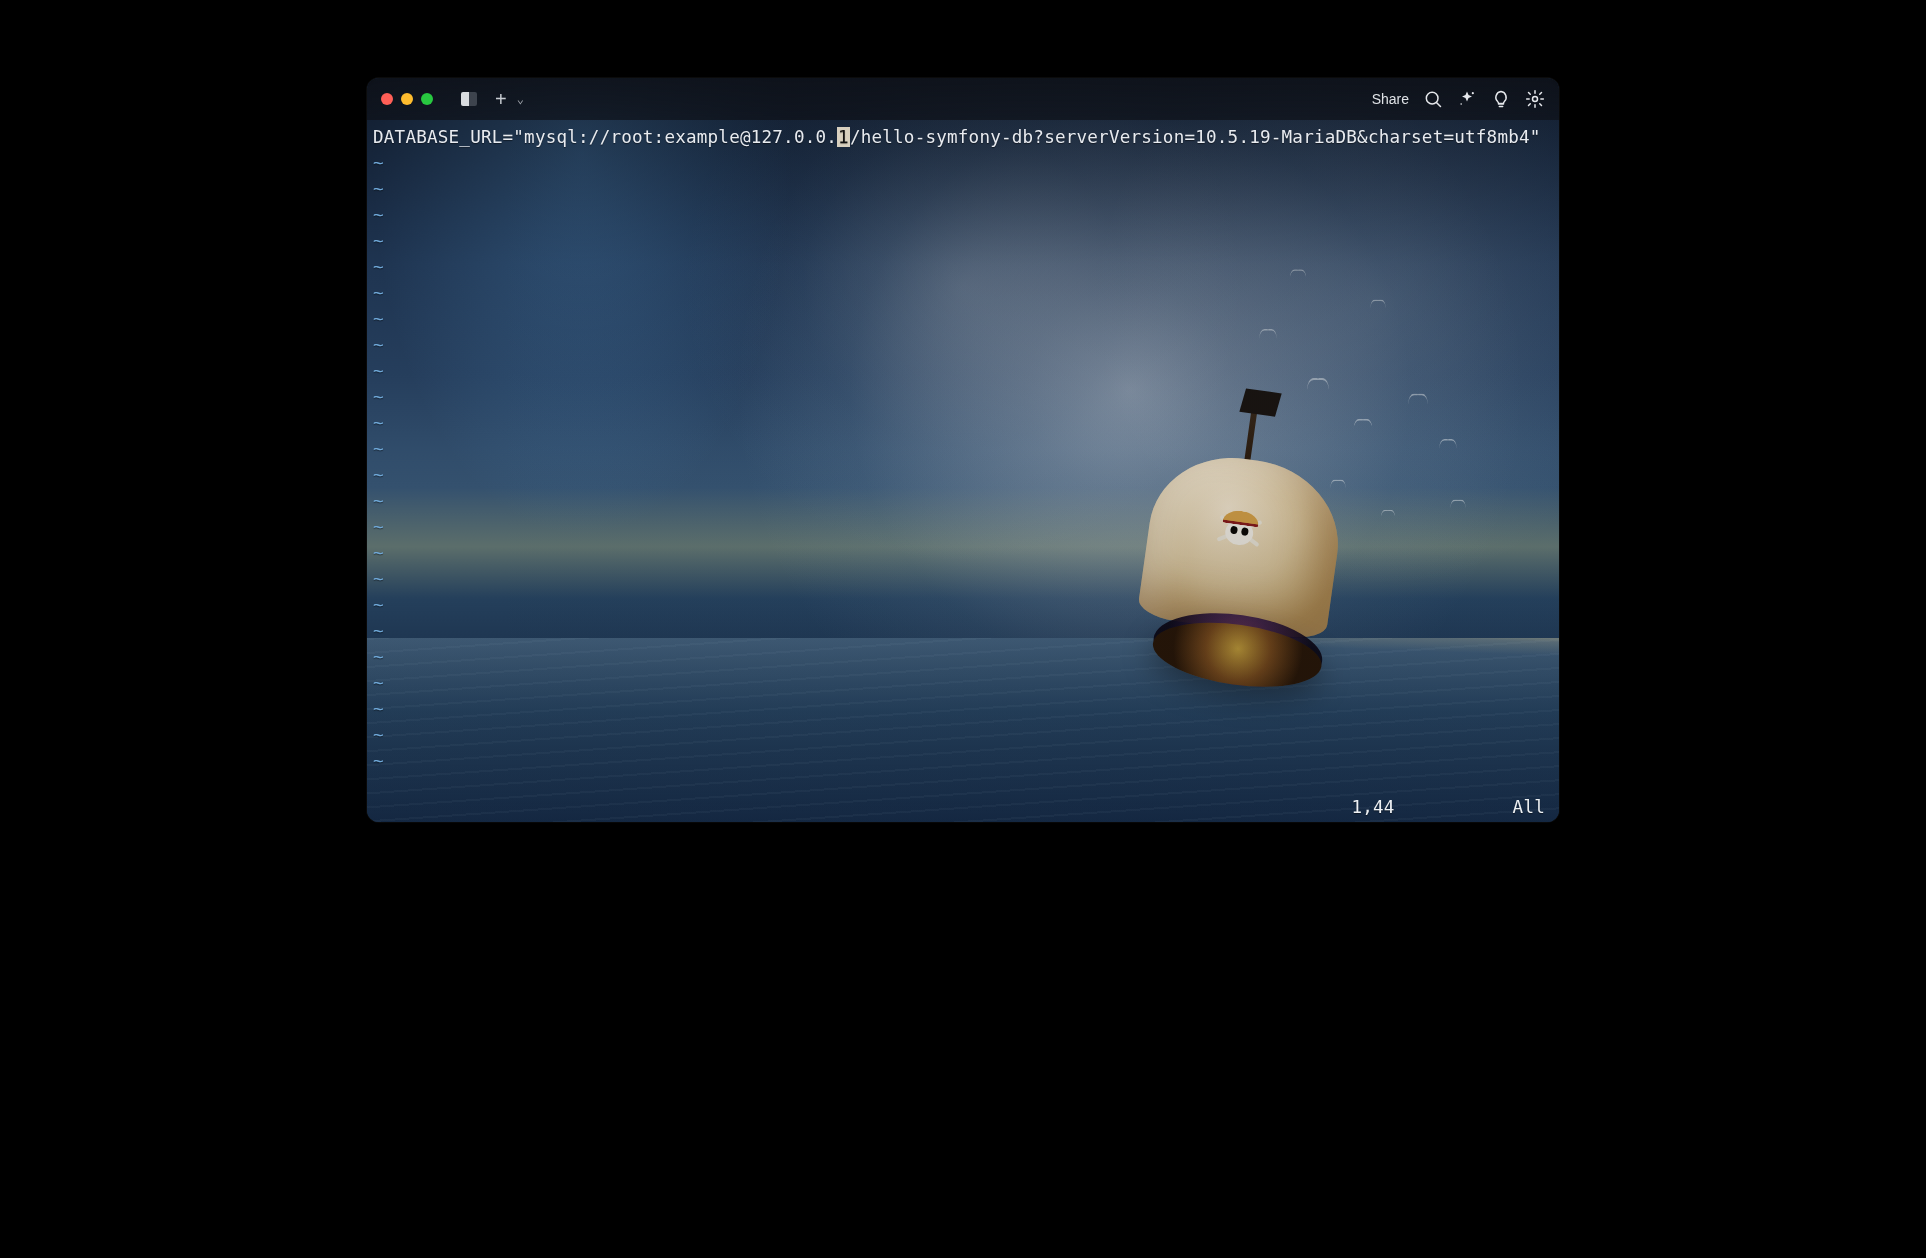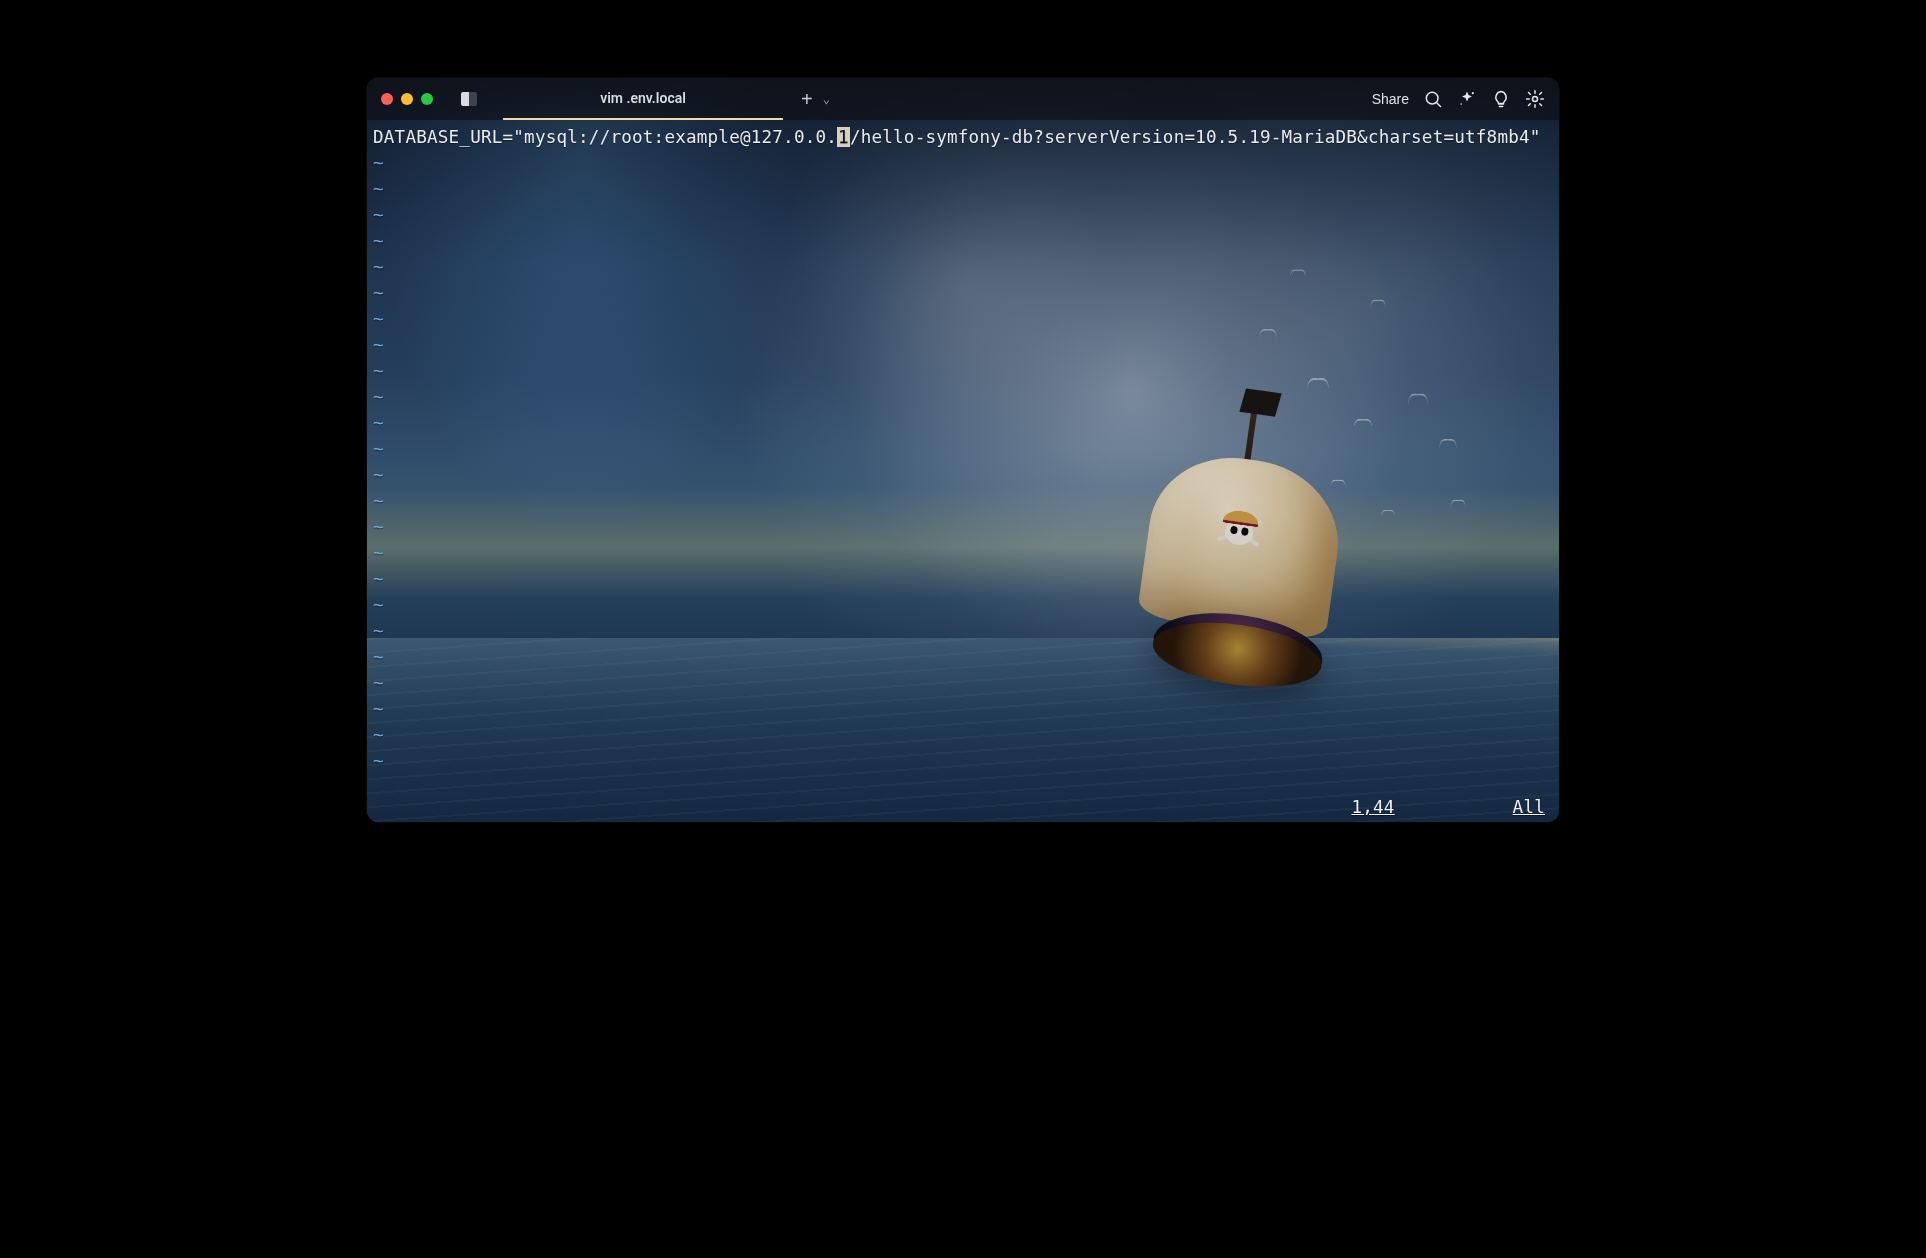--- a/index.html
+++ b/index.html
@@ -108,21 +108,21 @@
   padding:4px 4px 0 4px;
   text-shadow:0 1px 1px rgba(0,0,0,.45);
   height:calc(100% - 42px);
   display:flex; flex-direction:column;
 }
 .line{ white-space:pre-wrap; word-break:break-all; padding-left:2px; }
 .cursor-char{ background:#d8d0bf; color:#111; padding:0 1px; }
 .tilde{ color:#6fa8d8; padding-left:2px; }
 .status{
   margin-top:auto; height:28px; display:flex; align-items:center;
-  padding:0 10px 2px 0; color:#eef1f4;text-decoration:underline;
+  padding:0 10px 2px 0; color:#eef1f4;
 }
 .status .pos{ margin-left:auto; margin-right:118px; }
 .status .scope{ }
 .overlay-dark{ position:absolute; inset:0; background:linear-gradient(180deg, rgba(9,14,22,.55), rgba(9,14,22,.2) 25%, rgba(9,14,22,.1) 50%, rgba(9,14,22,.25) 90%); z-index:1; pointer-events:none; }
 </style>
 </head>
 <body>
 
 <div class="window">
 
@@ -159,23 +159,20 @@
   <div class="titlebar">
     <div class="traffic">
       <div class="dot red"></div>
       <div class="dot yellow"></div>
       <div class="dot green"></div>
     </div>
     <div class="panes-icon">
       <span class="pa"></span>
         <span class="pb"></span>
     </div>
-    <div class="tab">
-      <span>vim .env.local</span>
-    </div>
     <div class="newtab">
       <span class="plus">+</span>
       <span class="chev">⌄</span>
     </div>
     <div class="spacer"></div>
     <span class="share">Share</span>
     <span class="ticon">
       <svg viewBox="0 0 24 24">
           <circle cx="11" cy="11" r="7"></circle>
           <line x1="16.5" y1="16.5" x2="21" y2="21"></line>

